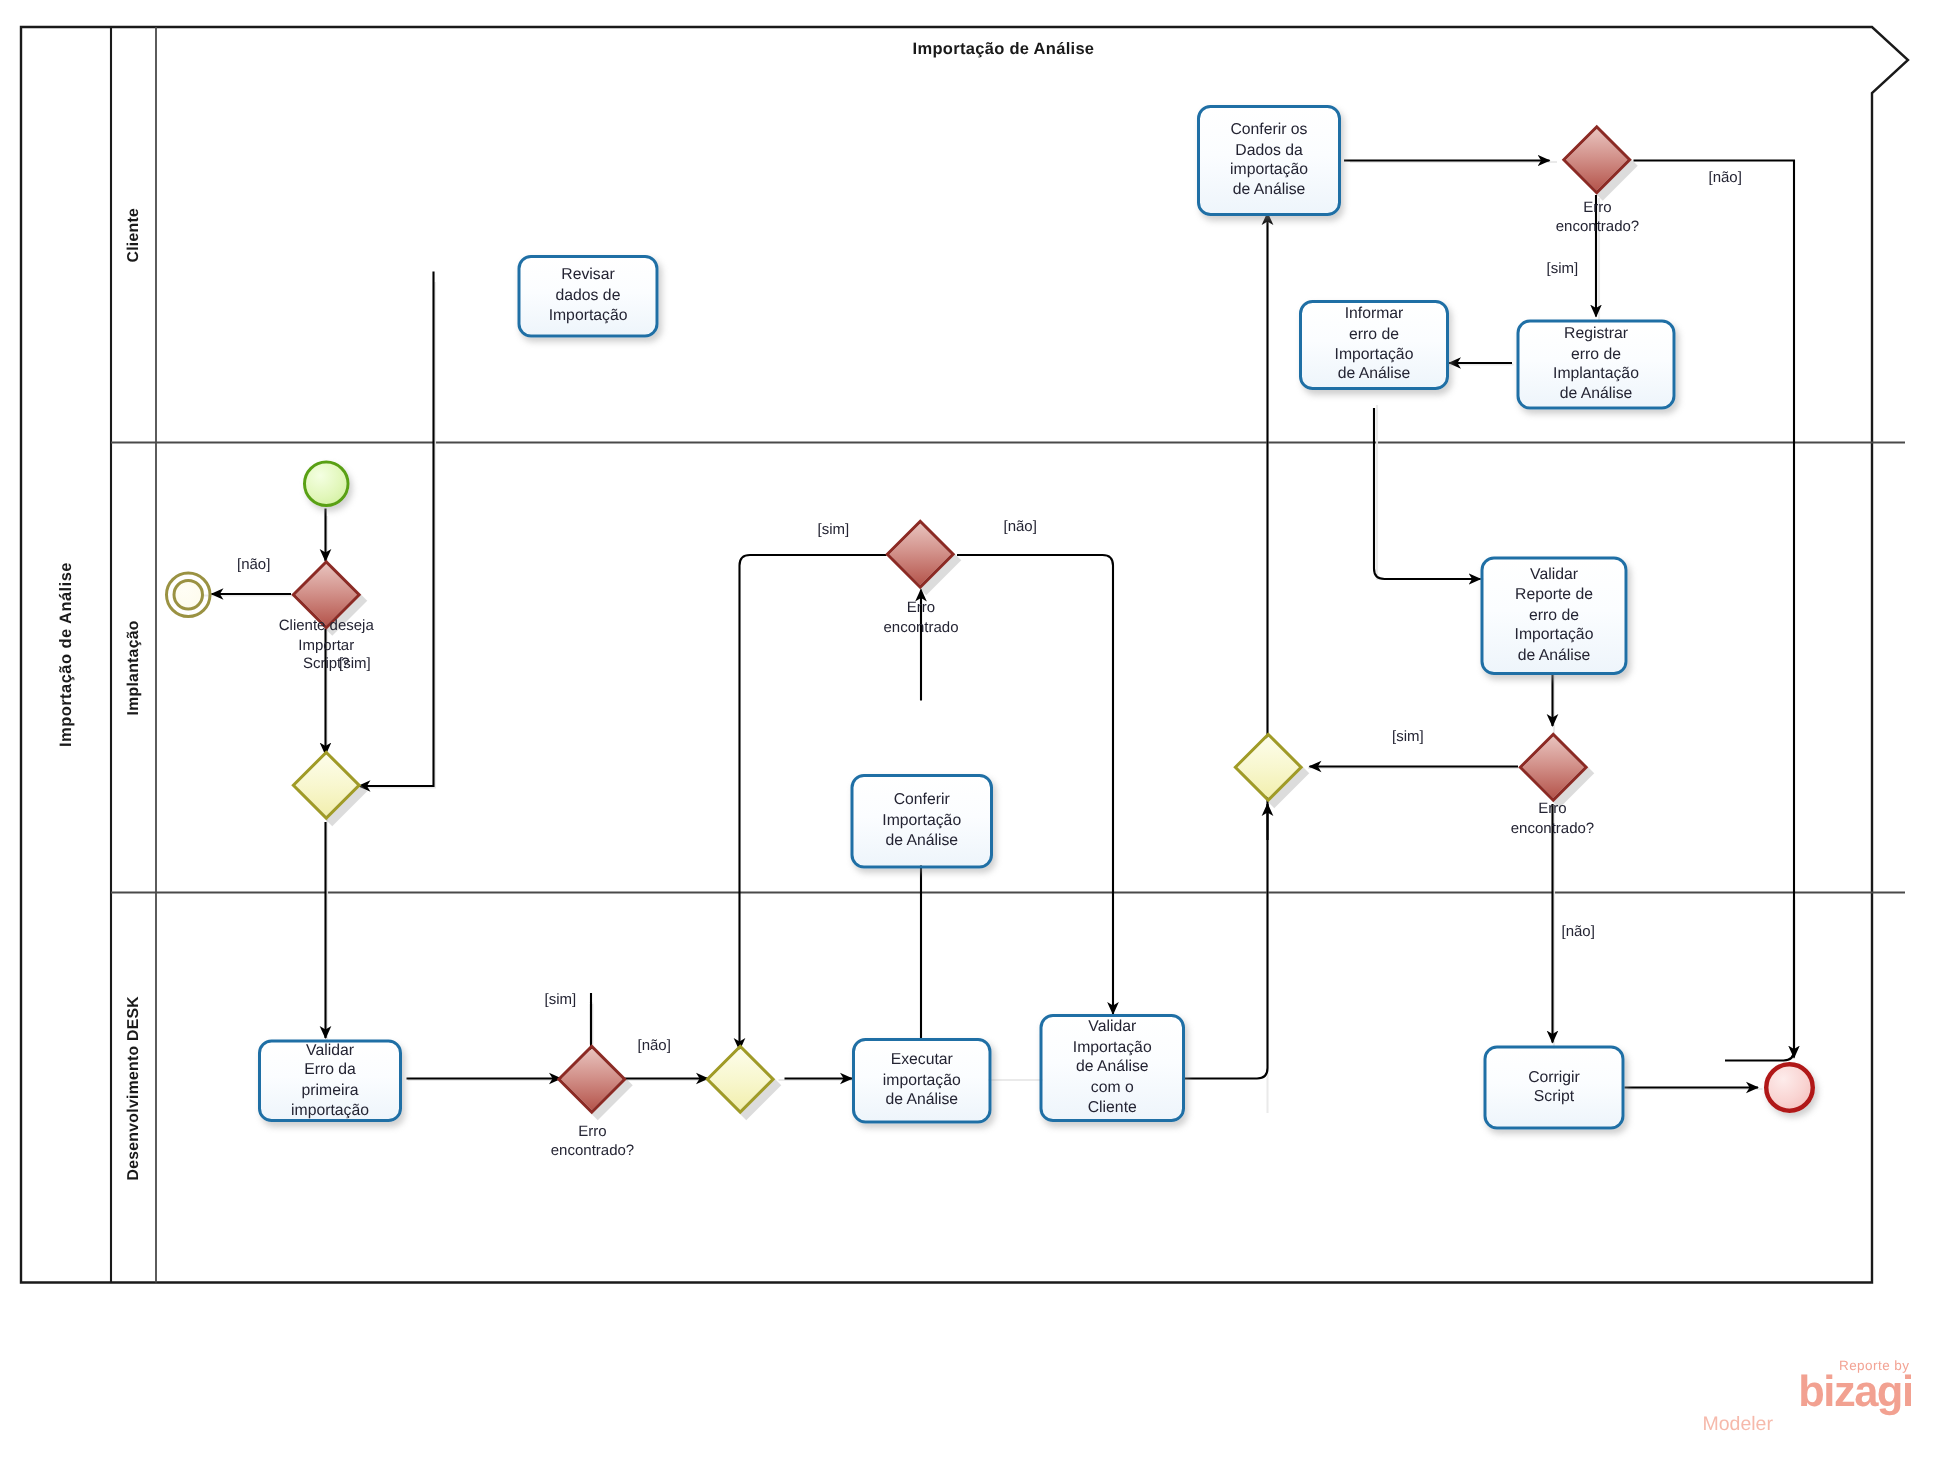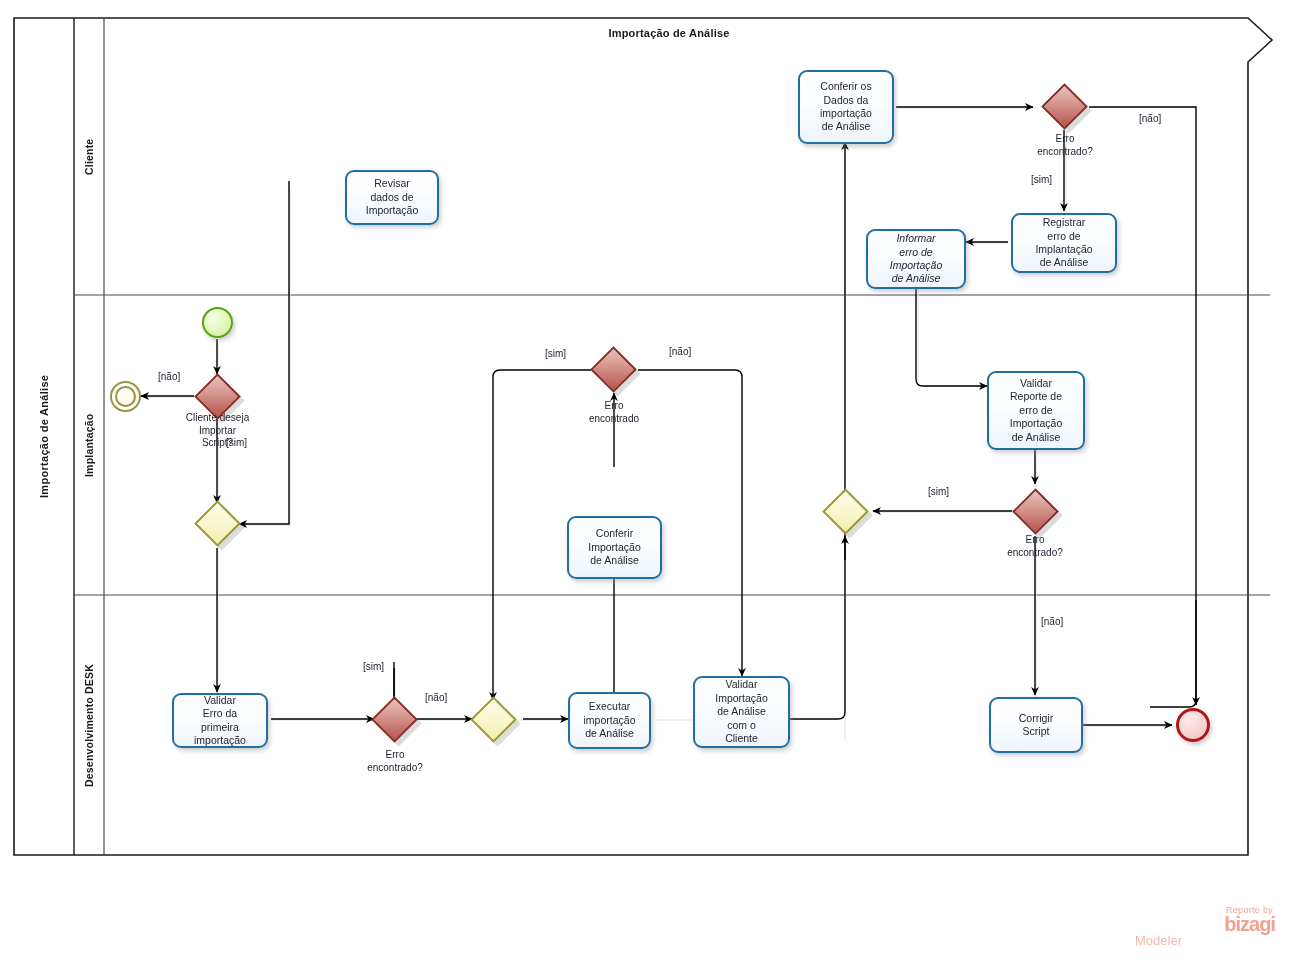--- a/index.html
+++ b/index.html
@@ -63,21 +63,21 @@
   
   .flab{position:absolute;font-size:10px;color:#242433;white-space:nowrap;text-align:right;}
 
   
   .gcap{position:absolute;font-size:10px;color:#242433;text-align:center;
         line-height:1.25;white-space:nowrap;}
 
   
   #logo{position:absolute;text-align:right;}
   #logo .pw{font-size:9px;color:#f3a394;letter-spacing:.3px;margin:0 2px 0 0;}
-  #logo .bz{font-size:20px;color:#f2a191;font-weight:bold;line-height:.9;
+  #logo .bz{font-size:29px;color:#f2a191;font-weight:bold;line-height:.9;
      letter-spacing:-1px;margin:0;}
   #logo .md{font-size:13px;color:#f6b9ab;line-height:1;margin:1px 0 0 0;text-align:left;}
 </style>
 </head>
 <body>
 
 <div id="canvas">
 
   <svg id="svg-layer" xmlns="http://www.w3.org/2000/svg" viewBox="0 0 1289 972">
     <defs>
@@ -203,37 +203,37 @@
   </div>
 
   <div class="task" style="left:798px;top:70px;width:96px;height:74px;">
     <span>Conferir os Dados da importação de Análise</span>
   </div>
 
   <div class="task" style="left:1011px;top:213px;width:106px;height:60px;">
     <span>Registrar erro de Implantação de Análise</span>
   </div>
 
-  <div class="task" style="left:866px;top:229px;width:100px;height:60px;font-style:italic;">
+  <div class="task" style="left:866px;top:200px;width:100px;height:60px;">
     <span>Informar erro de Importação de Análise</span>
   </div>
 
   <div class="task" style="left:567px;top:468px;width:95px;height:63px;margin-top:48px;">
     <span>Conferir Importação de Análise</span>
   </div>
 
   <div class="task" style="left:987px;top:371px;width:98px;height:79px;">
     <span>Validar Reporte de erro de Importação de Análise</span>
   </div>
 
   <div class="task" style="left:172px;top:693px;width:96px;height:55px;">
     <span>Validar Erro da primeira importação</span>
   </div>
 
-  <div class="task" style="left:568px;top:692px;width:83px;height:57px;">
+  <div class="task" style="left:568px;top:692px;width:93px;height:57px;">
     <span>Executar importação de Análise</span>
   </div>
 
   <div class="task" style="left:693px;top:676px;width:97px;height:72px;">
     <span>Validar Importação de Análise com o Cliente</span>
   </div>
 
   <div class="task" style="left:989px;top:697px;width:94px;height:56px;">
     <span>Corrigir Script</span>
   </div>

